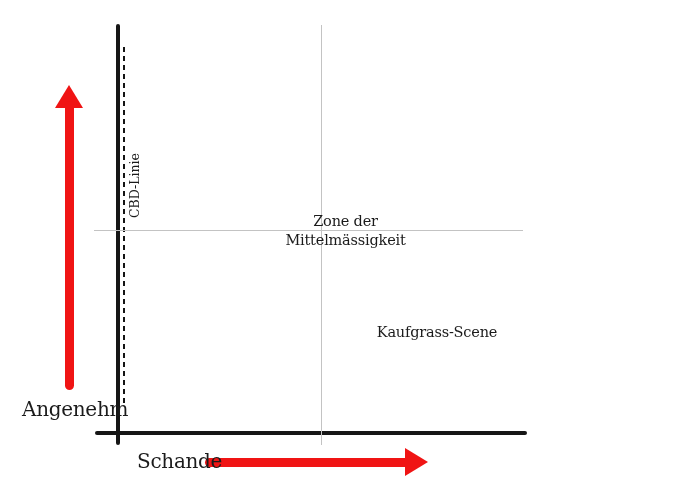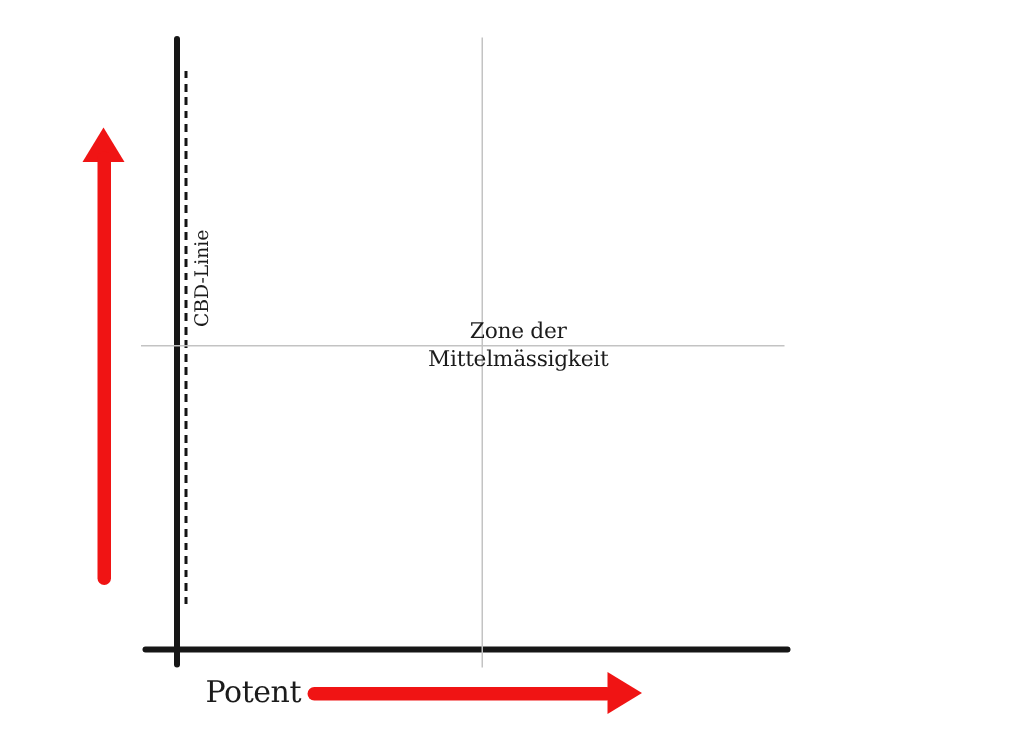--- a/index.html
+++ b/index.html
@@ -116,18 +116,20 @@
   <div class="arrow-up">
     <div class="head"></div>
     <div class="shaft"></div>
   </div>
   <div class="arrow-right">
     <div class="shaft"></div>
     <div class="head"></div>
   </div>
 
   <div class="q-label q-center">Zone der Mittelmässigkeit</div>
+  <div class="q-label q-bottom-right">Kaufgrass-Scene</div>
 
-  <div class="axis-label x-axis-label">Potent</div>
+  <div class="axis-label y-axis-label">Angenehm</div>
+  <div class="axis-label x-axis-label">Schande</div>
 
   <div class="cbd-label">CBD-Linie</div>
 
 </div>
 
 </body></html>

